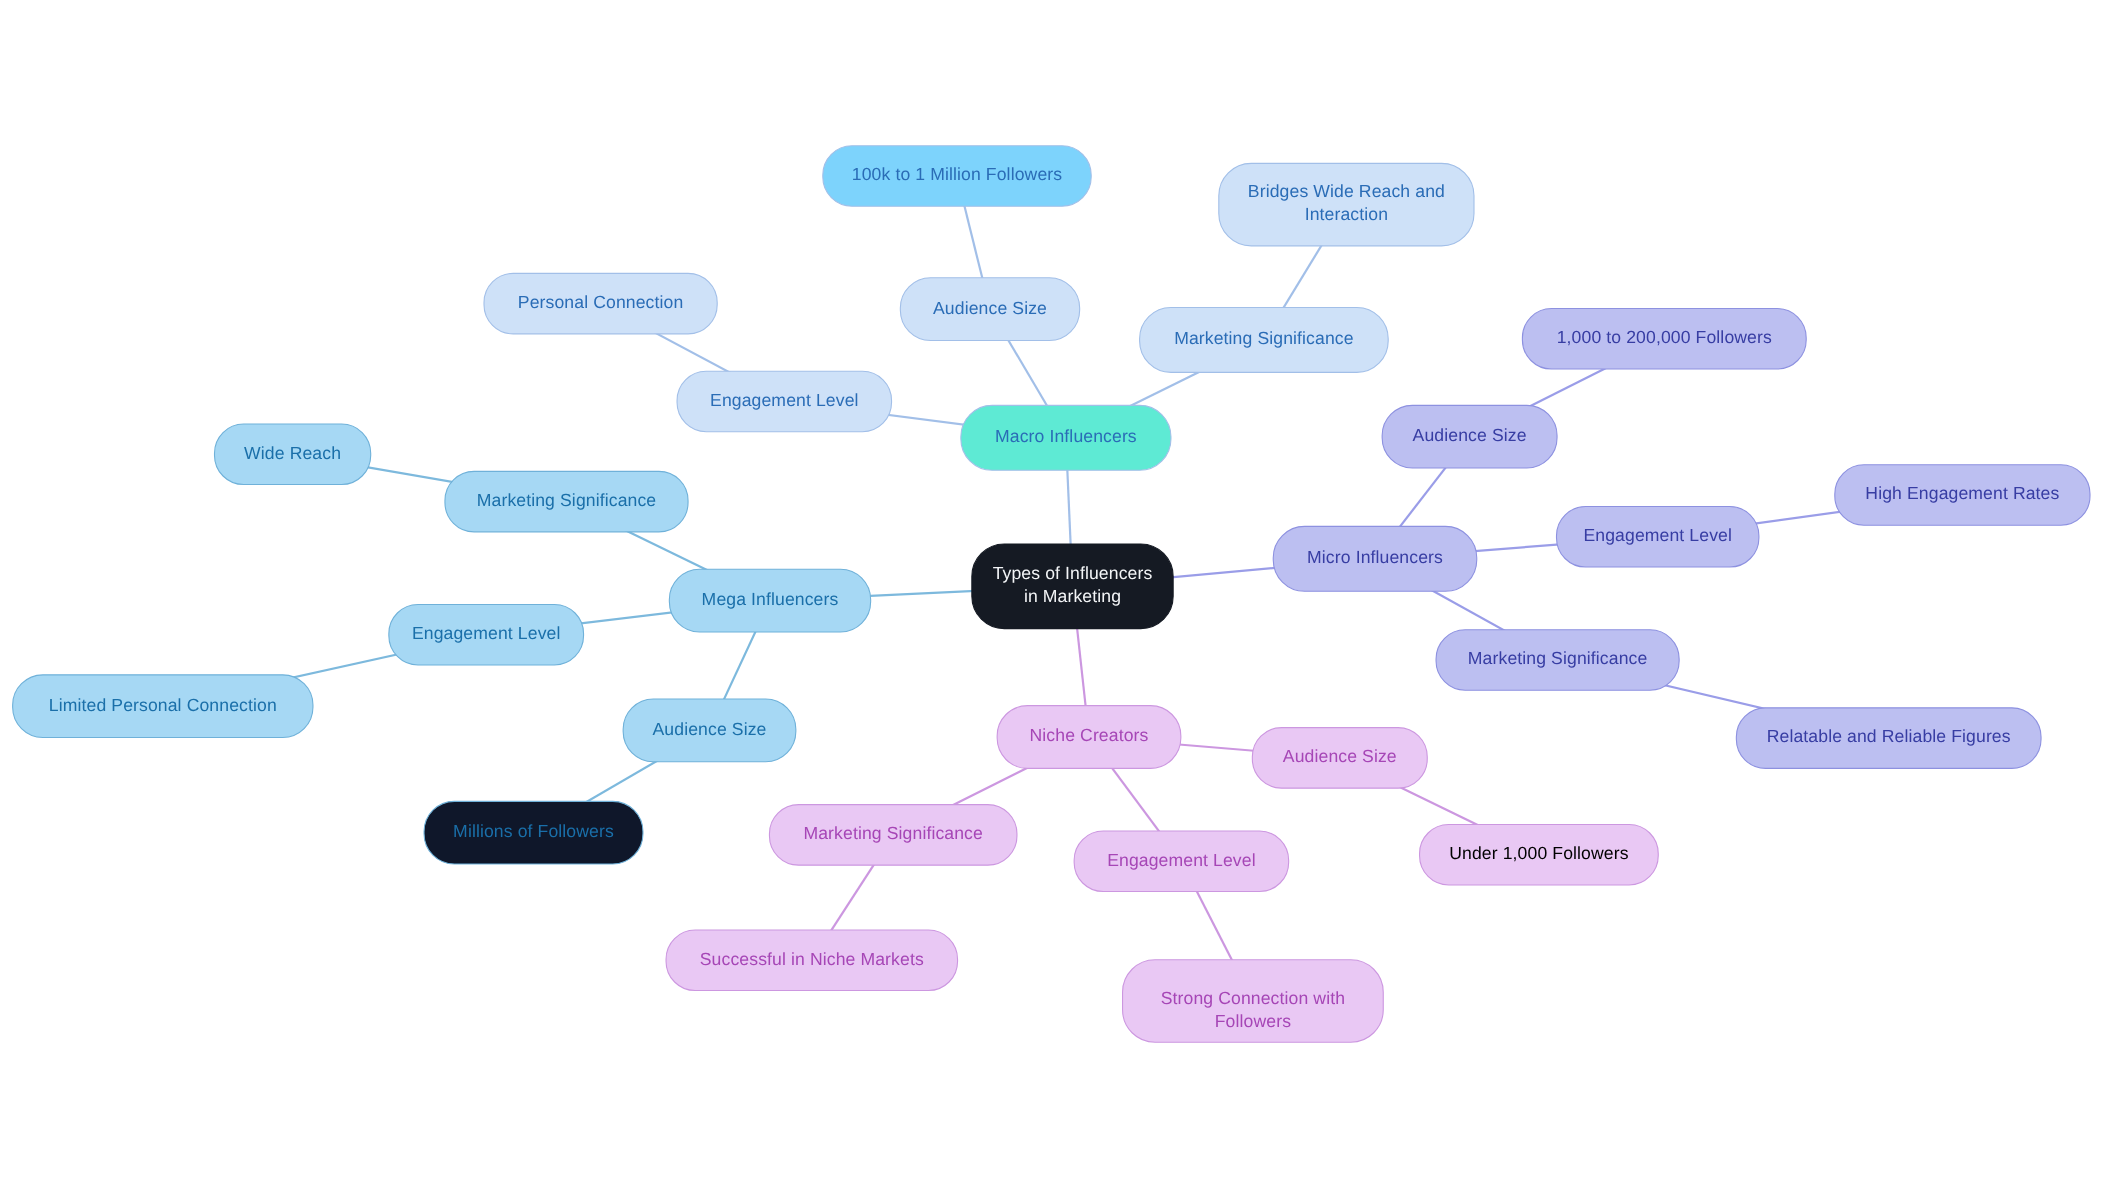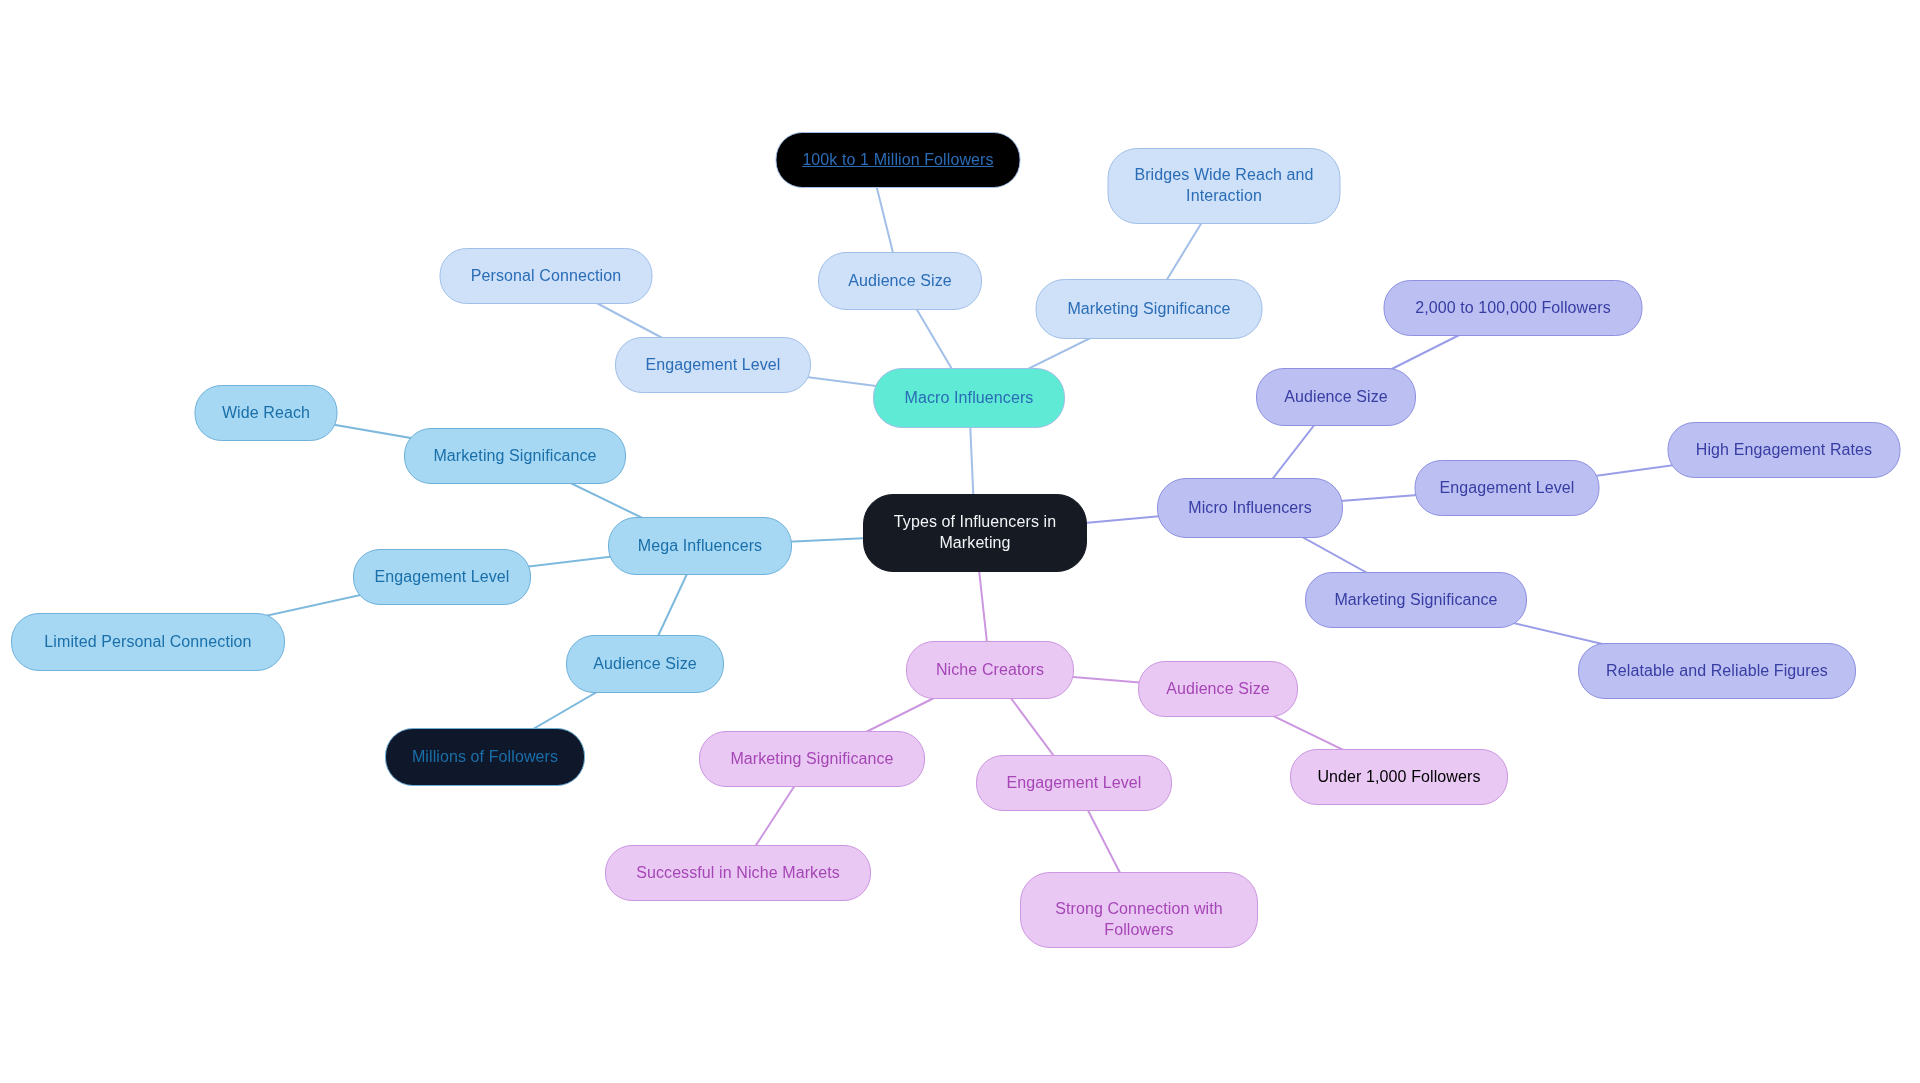--- a/index.html
+++ b/index.html
@@ -67,21 +67,21 @@
       <line x1="1250" y1="508" x2="1416" y2="600" stroke="#9a9de8" stroke-width="2"></line>
       <line x1="1416" y1="600" x2="1717" y2="671" stroke="#9a9de8" stroke-width="2"></line>
       <line x1="990" y1="670" x2="1218" y2="689" stroke="#cc97e0" stroke-width="2"></line>
       <line x1="1218" y1="689" x2="1399" y2="777" stroke="#cc97e0" stroke-width="2"></line>
       <line x1="990" y1="670" x2="812" y2="759" stroke="#cc97e0" stroke-width="2"></line>
       <line x1="812" y1="759" x2="738" y2="873" stroke="#cc97e0" stroke-width="2"></line>
       <line x1="990" y1="670" x2="1074" y2="783" stroke="#cc97e0" stroke-width="2"></line>
       <line x1="1074" y1="783" x2="1139" y2="910" stroke="#cc97e0" stroke-width="2"></line>
     </svg>
   <div id="node-layer">
-      <div class="node" style="left: 975px; top: 533px; width: 224px; min-height: 78px; background: rgb(21, 26, 35); border: 1.5px solid rgb(21, 26, 35); color: rgb(243, 245, 247); border-radius: 30px;">
+      <div class="node" style="left: 975px; top: 533px; width: 184px; min-height: 78px; background: rgb(21, 26, 35); border: 1.5px solid rgb(21, 26, 35); color: rgb(243, 245, 247); border-radius: 30px;">
         <span>Types of Influencers in Marketing</span>
       </div>
       <div class="node" style="left: 700px; top: 546px; width: 184px; min-height: 58px; background: rgb(166, 216, 244); border: 1.5px solid rgb(111, 177, 217); color: rgb(26, 111, 169); border-radius: 28px;">
         <span>Mega Influencers</span>
       </div>
       <div class="node" style="left: 515px; top: 456px; width: 222px; min-height: 56px; background: rgb(166, 216, 244); border: 1.5px solid rgb(111, 177, 217); color: rgb(26, 111, 169); border-radius: 27px;">
         <span>Marketing Significance</span>
       </div>
       <div class="node" style="left: 266px; top: 413px; width: 143px; min-height: 56px; background: rgb(166, 216, 244); border: 1.5px solid rgb(111, 177, 217); color: rgb(26, 111, 169); border-radius: 27px;">
         <span>Wide Reach</span>
@@ -103,37 +103,37 @@
       </div>
       <div class="node" style="left: 713px; top: 365px; width: 196px; min-height: 56px; background: rgb(206, 225, 248); border: 1.5px solid rgb(162, 191, 232); color: rgb(42, 108, 182); border-radius: 27px;">
         <span>Engagement Level</span>
       </div>
       <div class="node" style="left: 546px; top: 276px; width: 213px; min-height: 56px; background: rgb(206, 225, 248); border: 1.5px solid rgb(162, 191, 232); color: rgb(42, 108, 182); border-radius: 27px;">
         <span>Personal Connection</span>
       </div>
       <div class="node" style="left: 900px; top: 281px; width: 164px; min-height: 58px; background: rgb(206, 225, 248); border: 1.5px solid rgb(162, 191, 232); color: rgb(42, 108, 182); border-radius: 28px;">
         <span>Audience Size</span>
       </div>
-      <div class="node" style="left: 898px; top: 160px; width: 245px; min-height: 56px; background: #000000; border: 1.5px solid rgb(162, 191, 232); color: rgb(42, 108, 182); border-radius: 27px; text-decoration: underline;">
+      <div class="node" style="left: 870px; top: 160px; width: 245px; min-height: 56px; background: #7dd3fc; border: 1.5px solid rgb(162, 191, 232); color: rgb(42, 108, 182); border-radius: 27px;">
         <span>100k to 1 Million Followers</span>
       </div>
       <div class="node" style="left: 1149px; top: 309px; width: 227px; min-height: 60px; background: rgb(206, 225, 248); border: 1.5px solid rgb(162, 191, 232); color: rgb(42, 108, 182); border-radius: 29px;">
         <span>Marketing Significance</span>
       </div>
       <div class="node" style="left: 1224px; top: 186px; width: 233px; min-height: 76px; background: rgb(206, 225, 248); border: 1.5px solid rgb(162, 191, 232); color: rgb(42, 108, 182); border-radius: 30px;">
         <span>Bridges Wide Reach and Interaction</span>
       </div>
       <div class="node" style="left: 1250px; top: 508px; width: 186px; min-height: 60px; background: rgb(188, 191, 241); border: 1.5px solid rgb(141, 145, 224); color: rgb(55, 61, 163); border-radius: 29px;">
         <span>Micro Influencers</span>
       </div>
       <div class="node" style="left: 1336px; top: 397px; width: 160px; min-height: 58px; background: rgb(188, 191, 241); border: 1.5px solid rgb(141, 145, 224); color: rgb(55, 61, 163); border-radius: 28px;">
         <span>Audience Size</span>
       </div>
       <div class="node" style="left: 1513px; top: 308px; width: 259px; min-height: 56px; background: rgb(188, 191, 241); border: 1.5px solid rgb(141, 145, 224); color: rgb(55, 61, 163); border-radius: 27px;">
-        <span>2,000 to 100,000 Followers</span>
+        <span>1,000 to 200,000 Followers</span>
       </div>
       <div class="node" style="left: 1507px; top: 488px; width: 185px; min-height: 56px; background: rgb(188, 191, 241); border: 1.5px solid rgb(141, 145, 224); color: rgb(55, 61, 163); border-radius: 27px;">
         <span>Engagement Level</span>
       </div>
       <div class="node" style="left: 1784px; top: 450px; width: 233px; min-height: 56px; background: rgb(188, 191, 241); border: 1.5px solid rgb(141, 145, 224); color: rgb(55, 61, 163); border-radius: 27px;">
         <span>High Engagement Rates</span>
       </div>
       <div class="node" style="left: 1416px; top: 600px; width: 222px; min-height: 56px; background: rgb(188, 191, 241); border: 1.5px solid rgb(141, 145, 224); color: rgb(55, 61, 163); border-radius: 27px;">
         <span>Marketing Significance</span>
       </div>

